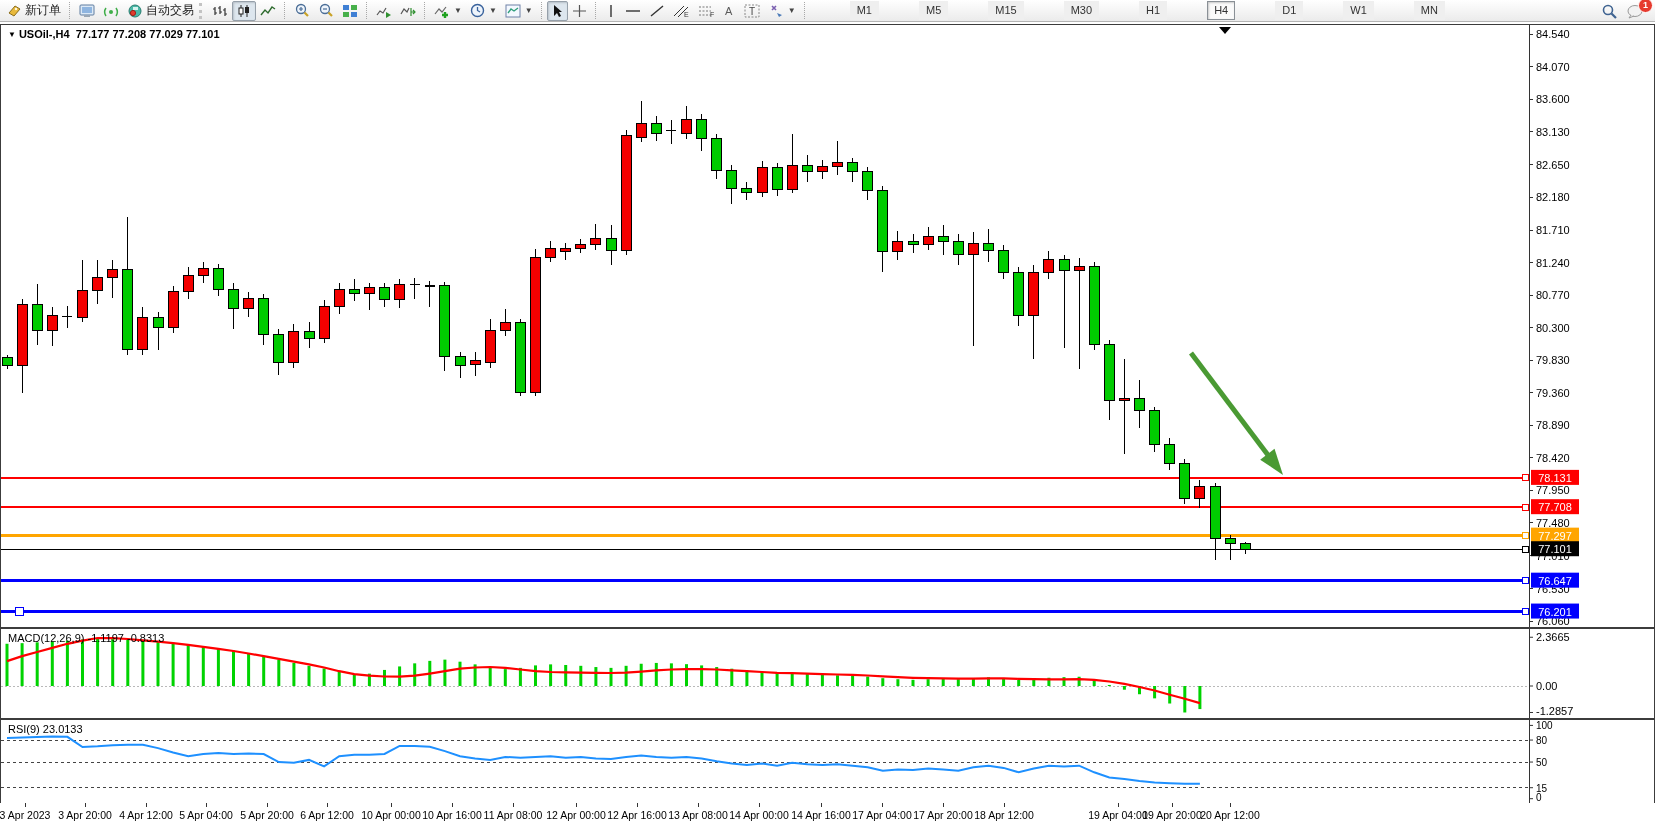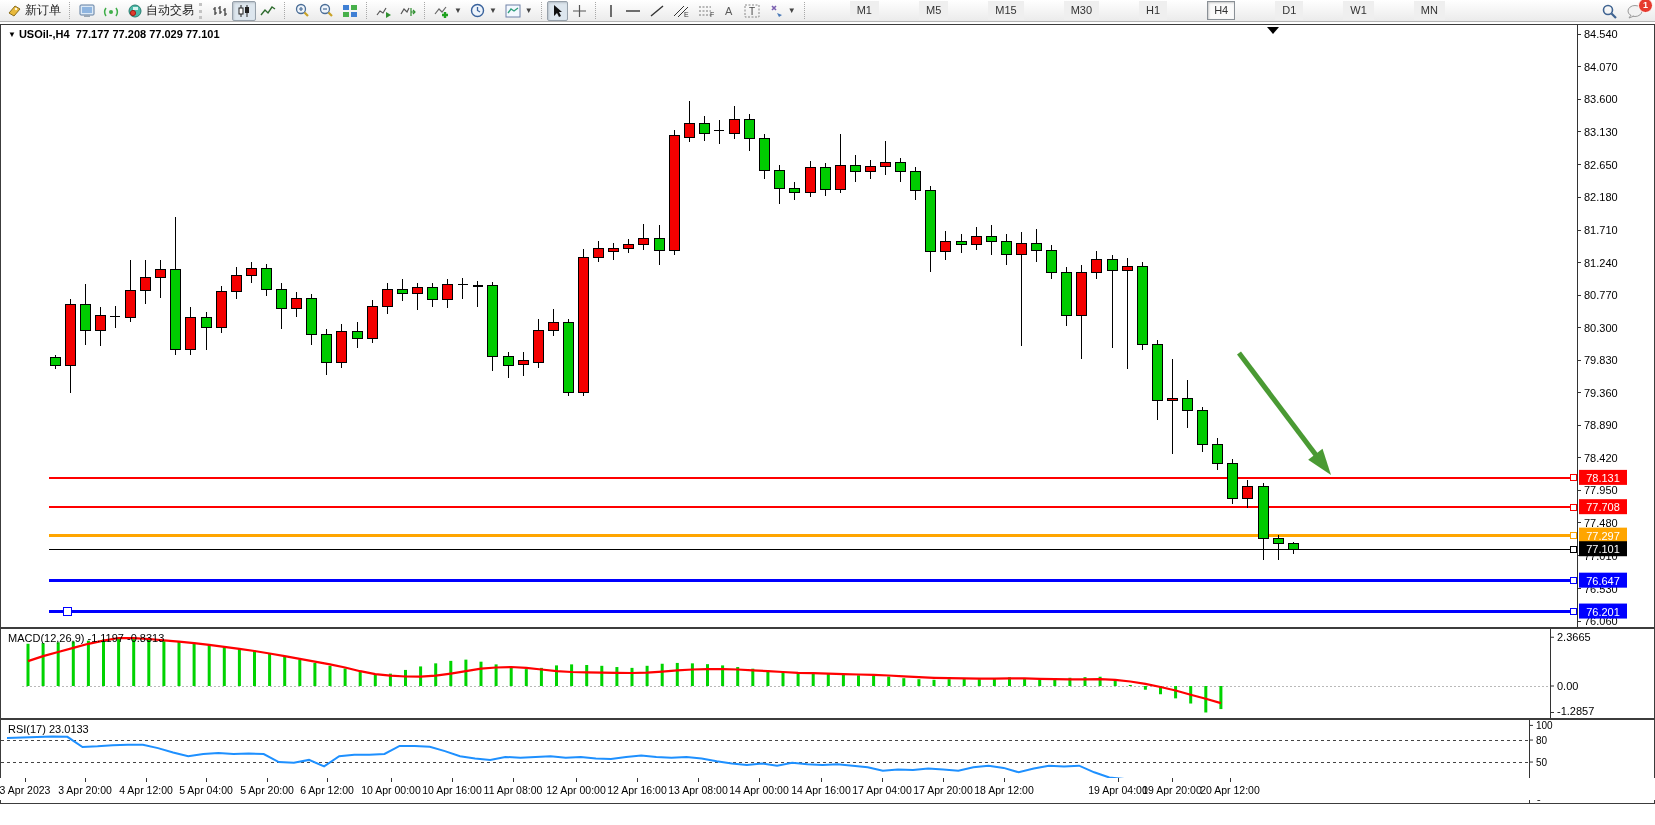--- a/index.html
+++ b/index.html
@@ -20,24 +20,24 @@
   .tf{font-size:11px;color:#333;padding:2px 6px;border:1px solid transparent;line-height:13px;margin-left:40px;}
   .tf.active{border-color:#8a9096;background:#fafafa;box-shadow:inset 1px 1px 2px #c9c9c9;}
   .spacer{flex:1;}
   .badge{position:absolute;top:-4px;right:-6px;background:#e63a2e;color:#fff;font-size:9px;
          min-width:13px;height:13px;border-radius:8px;display:flex;align-items:center;justify-content:center;
          border:1px solid #fff;font-weight:bold;}
   .icon{display:inline-flex;align-items:center;justify-content:center;}
   
   .chart{position:absolute;top:22px;left:0;width:1655px;height:803px;background:#fff;}
   .pane{position:absolute;left:0;width:1655px;background:#fff;border:1px solid #3c3c3c;box-sizing:border-box;}
-  #main-pane{top:2px;height:604px;padding-left:48px;}
-  #macd-pane{top:606px;height:91px;padding-left:21px;}
+  #main-pane{top:2px;height:604px;}
+  #macd-pane{top:606px;height:91px;}
   #rsi-pane{top:697px;height:85px;}
-  #time-pane{top:756px;height:22px;border:none;background:#fff;}
+  #time-pane{top:781px;height:22px;border:none;background:#fff;}
   svg{display:block;}
   svg text{font-family:"Liberation Sans",sans-serif;}
   .overlay-label{position:absolute;left:7px;top:3px;font-size:11px;color:#000;white-space:pre;z-index:5;}
   .symbol-label{font-weight:bold;}
   .tri{font-size:8px;vertical-align:1px;margin-right:3px;}
 </style>
 </head>
 <body>
 
 <div class="screen">
@@ -620,21 +620,21 @@
           <line x1="1528" y1="8.250100000000003" x2="1532" y2="8.250100000000003" stroke="#333"></line>
           <text x="1535" y="12.250100000000003" fill="#000" font-size="11" text-anchor="start">2.3665</text>
           <line x1="1528" y1="57" x2="1532" y2="57" stroke="#333"></line>
           <text x="1535" y="61" fill="#000" font-size="11" text-anchor="start">0.00</text>
           <line x1="1528" y1="83.48542" x2="1532" y2="83.48542" stroke="#333"></line>
           <text x="1535" y="86" fill="#000" font-size="11" text-anchor="start">-1.2857</text>
         </svg>
     </div>
 
     <div class="pane" id="rsi-pane">
-      <div class="overlay-label"><span>RSI(17)</span> <span>23.0133</span></div>
+      <div class="overlay-label"><span>RSI(9)</span> <span>23.0133</span></div>
       <svg id="rsi-svg" width="1653" height="83">
           <line x1="0" y1="20.060000000000002" x2="1528" y2="20.060000000000002" stroke="#444" stroke-width="1" stroke-dasharray="3,3" shape-rendering="crispEdges"></line>
           <line x1="0" y1="42.050000000000004" x2="1528" y2="42.050000000000004" stroke="#444" stroke-width="1" stroke-dasharray="3,3" shape-rendering="crispEdges"></line>
           <line x1="0" y1="67.705" x2="1528" y2="67.705" stroke="#444" stroke-width="1" stroke-dasharray="3,3" shape-rendering="crispEdges"></line>
           <polyline points="6,17.9 21.1,17.5 36.2,17.1 51.3,16.4 66.4,16.8 81.5,27.0 96.6,26.3 111.7,25.2 126.8,24.8 141.9,24.8 157,28.1 172.1,32.5 187.2,36.2 202.29999999999998,34.0 217.4,32.9 232.5,34.0 247.6,33.6 262.7,34.0 277.8,42.1 292.9,42.8 308,39.9 323.09999999999997,46.4 338.2,36.2 353.3,34.7 368.4,34.7 383.5,34.0 398.59999999999997,25.9 413.7,25.9 428.8,26.7 443.9,31.1 459,36.2 474.09999999999997,38.4 489.2,39.9 504.3,36.9 519.4,37.7 534.5,36.9 549.6,36.2 564.6999999999999,37.7 579.8,36.9 594.9,38.4 610,39.1 625.1,36.9 640.1999999999999,35.5 655.3,36.9 670.4,37.7 685.5,36.9 700.6,38.4 715.6999999999999,41.3 730.8,43.5 745.9,45.0 761,43.5 776.1,45.7 791.1999999999999,42.8 806.3,44.2 821.4,45.0 836.5,44.2 851.6,45.7 866.6999999999999,47.2 881.8,50.8 896.9,49.4 912,50.1 927.1,48.6 942.1999999999999,49.4 957.3,50.8 972.4,47.2 987.5,45.7 1002.6,47.9 1017.6999999999999,52.3 1032.8,48.6 1047.8999999999999,45.7 1063,46.4 1078.1,45.7 1093.2,52.3 1108.3,57.4 1123.3999999999999,58.9 1138.5,61.1 1153.6,62.6 1168.7,63.3 1183.8,63.7 1198.8999999999999,63.8" fill="none" stroke="#1e90ff" stroke-width="2"></polyline>
           <line x1="1528" y1="0" x2="1528" y2="83" stroke="#333" shape-rendering="crispEdges"></line>
           <line x1="1528" y1="5.400000000000006" x2="1532" y2="5.400000000000006" stroke="#333"></line>
           <text x="1535" y="9.400000000000006" fill="#000" font-size="10" text-anchor="start">100</text>
           <line x1="1528" y1="20.060000000000002" x2="1532" y2="20.060000000000002" stroke="#333"></line>
           <text x="1535" y="24.060000000000002" fill="#000" font-size="10" text-anchor="start">80</text>

